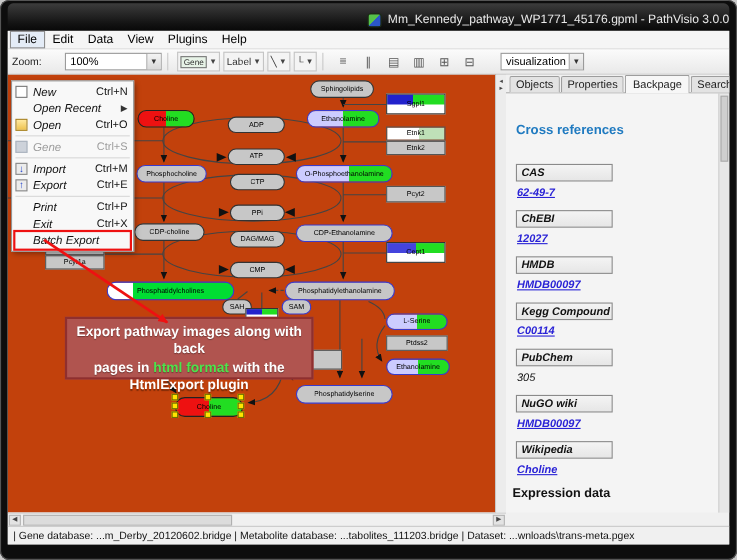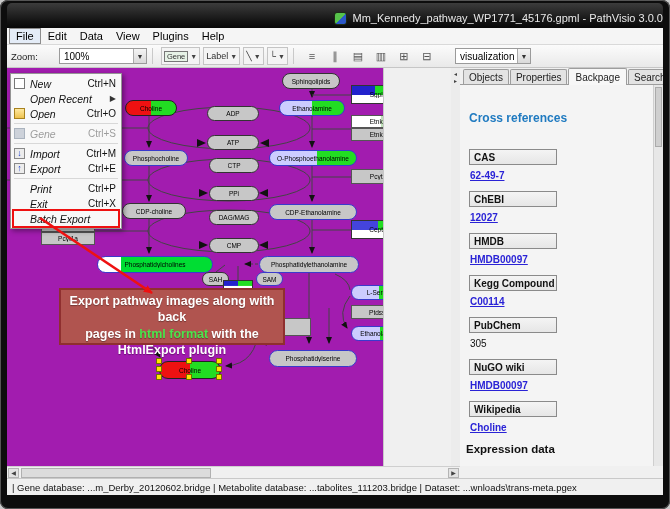--- a/index.html
+++ b/index.html
@@ -16,29 +16,29 @@
   .toolbar { position:absolute; left:0; right:0; top:17px; height:23px; background:linear-gradient(#fbfbfb,#e9e9e9); border-bottom:1px solid #c6c6c6; display:flex; align-items:center; font-size:10px; padding-left:4px; }
   .tb-zoom-label { font-size:9.5px; color:#222; margin-right:21px;text-align:right; }
   .combo { background:#fff; border:1px solid #9a9a9a; height:16px; display:flex; align-items:center; font-size:10px; padding-left:4px; position:relative; }
   .combo .arrow { margin-left:auto; width:13px; height:100%; background:linear-gradient(#f4f4f4,#d9d9d9); border-left:1px solid #aaa; display:flex; align-items:center; justify-content:center; font-size:7px; color:#333; }
   .tb-btn { height:18px; min-width:18px; display:flex; align-items:center; justify-content:center; border:1px solid #c4c4c4; background:#f4f4f4; margin-left:3px; font-size:9px; color:#333; padding:0 2px; }
   .tb-btn .caret { font-size:7px; margin-left:2px; color:#444; }
   .tb-ico { border:none; background:none; font-size:11px; color:#555; min-width:20px; }
   .tb-sep { width:1px; height:16px; background:#c9c9c9; margin:0 5px; }
   .viz-combo { position:absolute; left:448px; top:3px; width:76px; }
   
-  .canvas { position:absolute; left:0; top:40px; width:377px; height:398px; background:#a21caf; border-right:1px solid #c8c8c8; overflow:hidden; }
+  .canvas { position:absolute; left:0; top:40px; width:444px; height:398px; background:#c2410c; border-right:1px solid #c8c8c8; overflow:hidden; }
   .splitter { position:absolute; left:444px; top:40px; width:9px; height:398px; background:#ececec; font-size:6px; color:#444; text-align:center; line-height:7px; padding-top:3px; }
   .sidebar { position:absolute; left:453px; right:0; top:40px; height:398px; background:#f0f0f0; }
   .tabsrow { position:absolute; left:0; right:0; top:0; height:17px; border-bottom:1px solid #9d9d9d; display:flex; align-items:flex-end; padding-left:3px; background:#f0f0f0; }
   .tab { font-size:10px; padding:2px 5px 1px; border:1px solid #9d9d9d; border-bottom:none; background:#e3e3e3; margin-right:1px; border-radius:2px 2px 0 0; color:#222;margin-top:16px; }
   .tab.active { background:#f7f7f7; padding:3px 6px 2px; position:relative; top:1px; font-weight:normal; }
   .bp-content { position:absolute; left:0; right:10px; top:17px; bottom:0; background:#f4f4f4; padding:12px 0 0 9px; overflow:hidden; }
   .bp-title { color:#1f7ac0; font-weight:bold; font-size:12px; margin:14px 0 24px; }
-  .bp-sec { margin-bottom:9px; }
+  .bp-sec { margin-bottom:9px;font-style:italic; }
   .bp-head { width:88px; height:16px; border:1px solid #8a8a8a; background:linear-gradient(#f4f4f4,#e6e6e6); font-size:10px; font-weight:bold; padding:2px 0 0 4px; color:#111; }
   .bp-val { font-size:10px; margin:5px 0 10px 1px; color:#111; }
   .bp-val a { color:#2a23d6; text-decoration:underline; font-weight:bold; }
   .bp-foot { font-weight:bold; font-size:11.5px; color:#111; margin-top:6px; margin-left:-3px; }
   .side-scroll { position:absolute; right:0; top:17px; bottom:0; width:10px; background:#e7e7e7; border-left:1px solid #cfcfcf; }
   .side-scroll .thumb { position:absolute; left:1px; right:1px; top:2px; height:60px; background:#cfcfcf; border:1px solid #aaa; }
   
   .hscroll { position:absolute; left:0; top:438px; width:453px; height:12px; background:#f0f0f0; border-top:1px solid #cfcfcf; }
   .hscroll .btn { position:absolute; top:1px; width:11px; height:10px; background:#e3e3e3; border:1px solid #b4b4b4; font-size:6px; color:#444; text-align:center; line-height:9px; }
   .hscroll .thumb { position:absolute; left:14px; top:1px; width:190px; height:10px; background:#dcdcdc; border:1px solid #b0b0b0; }

